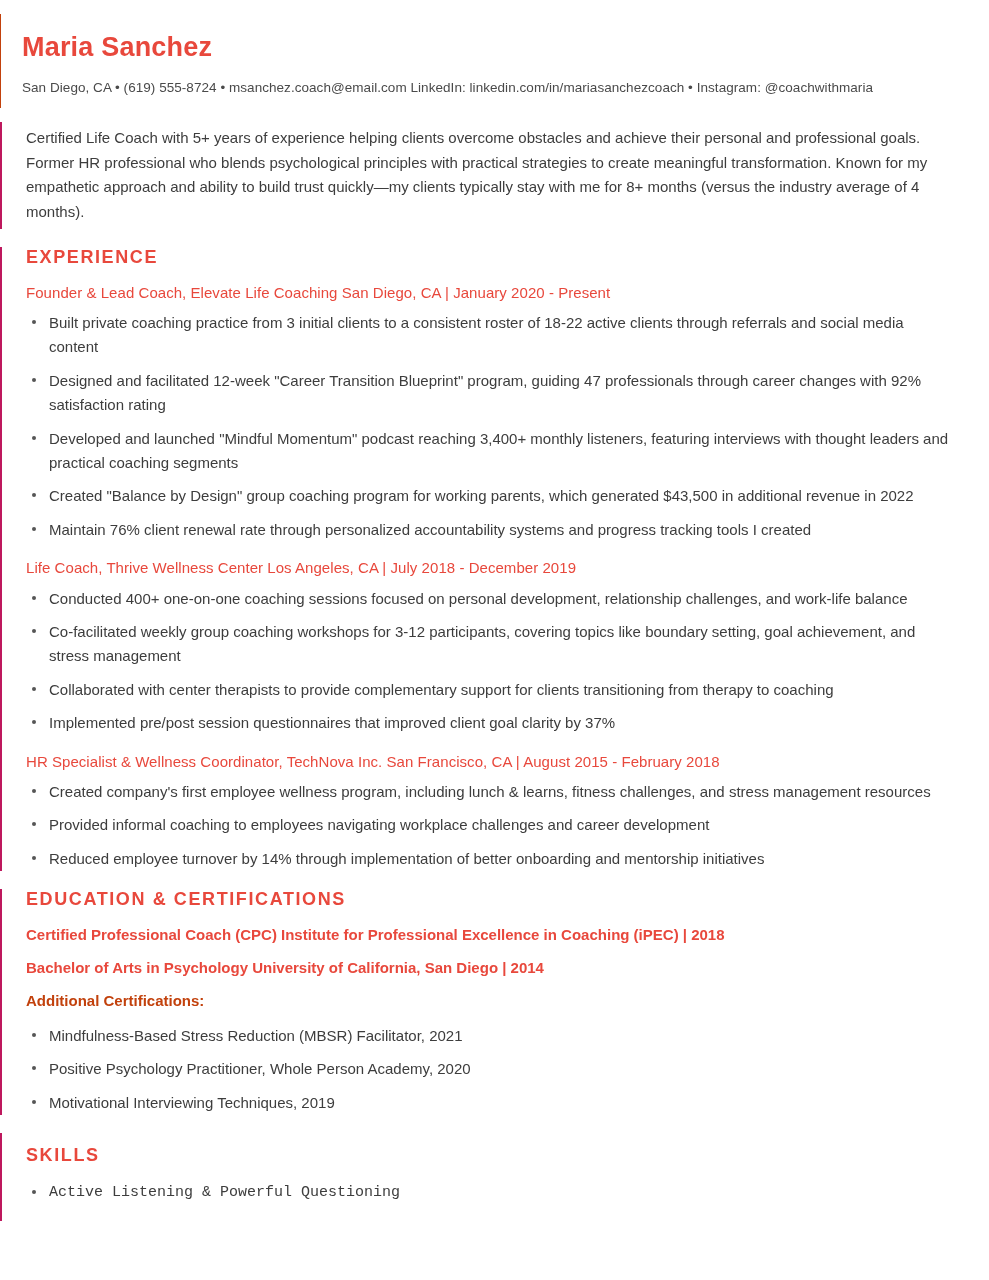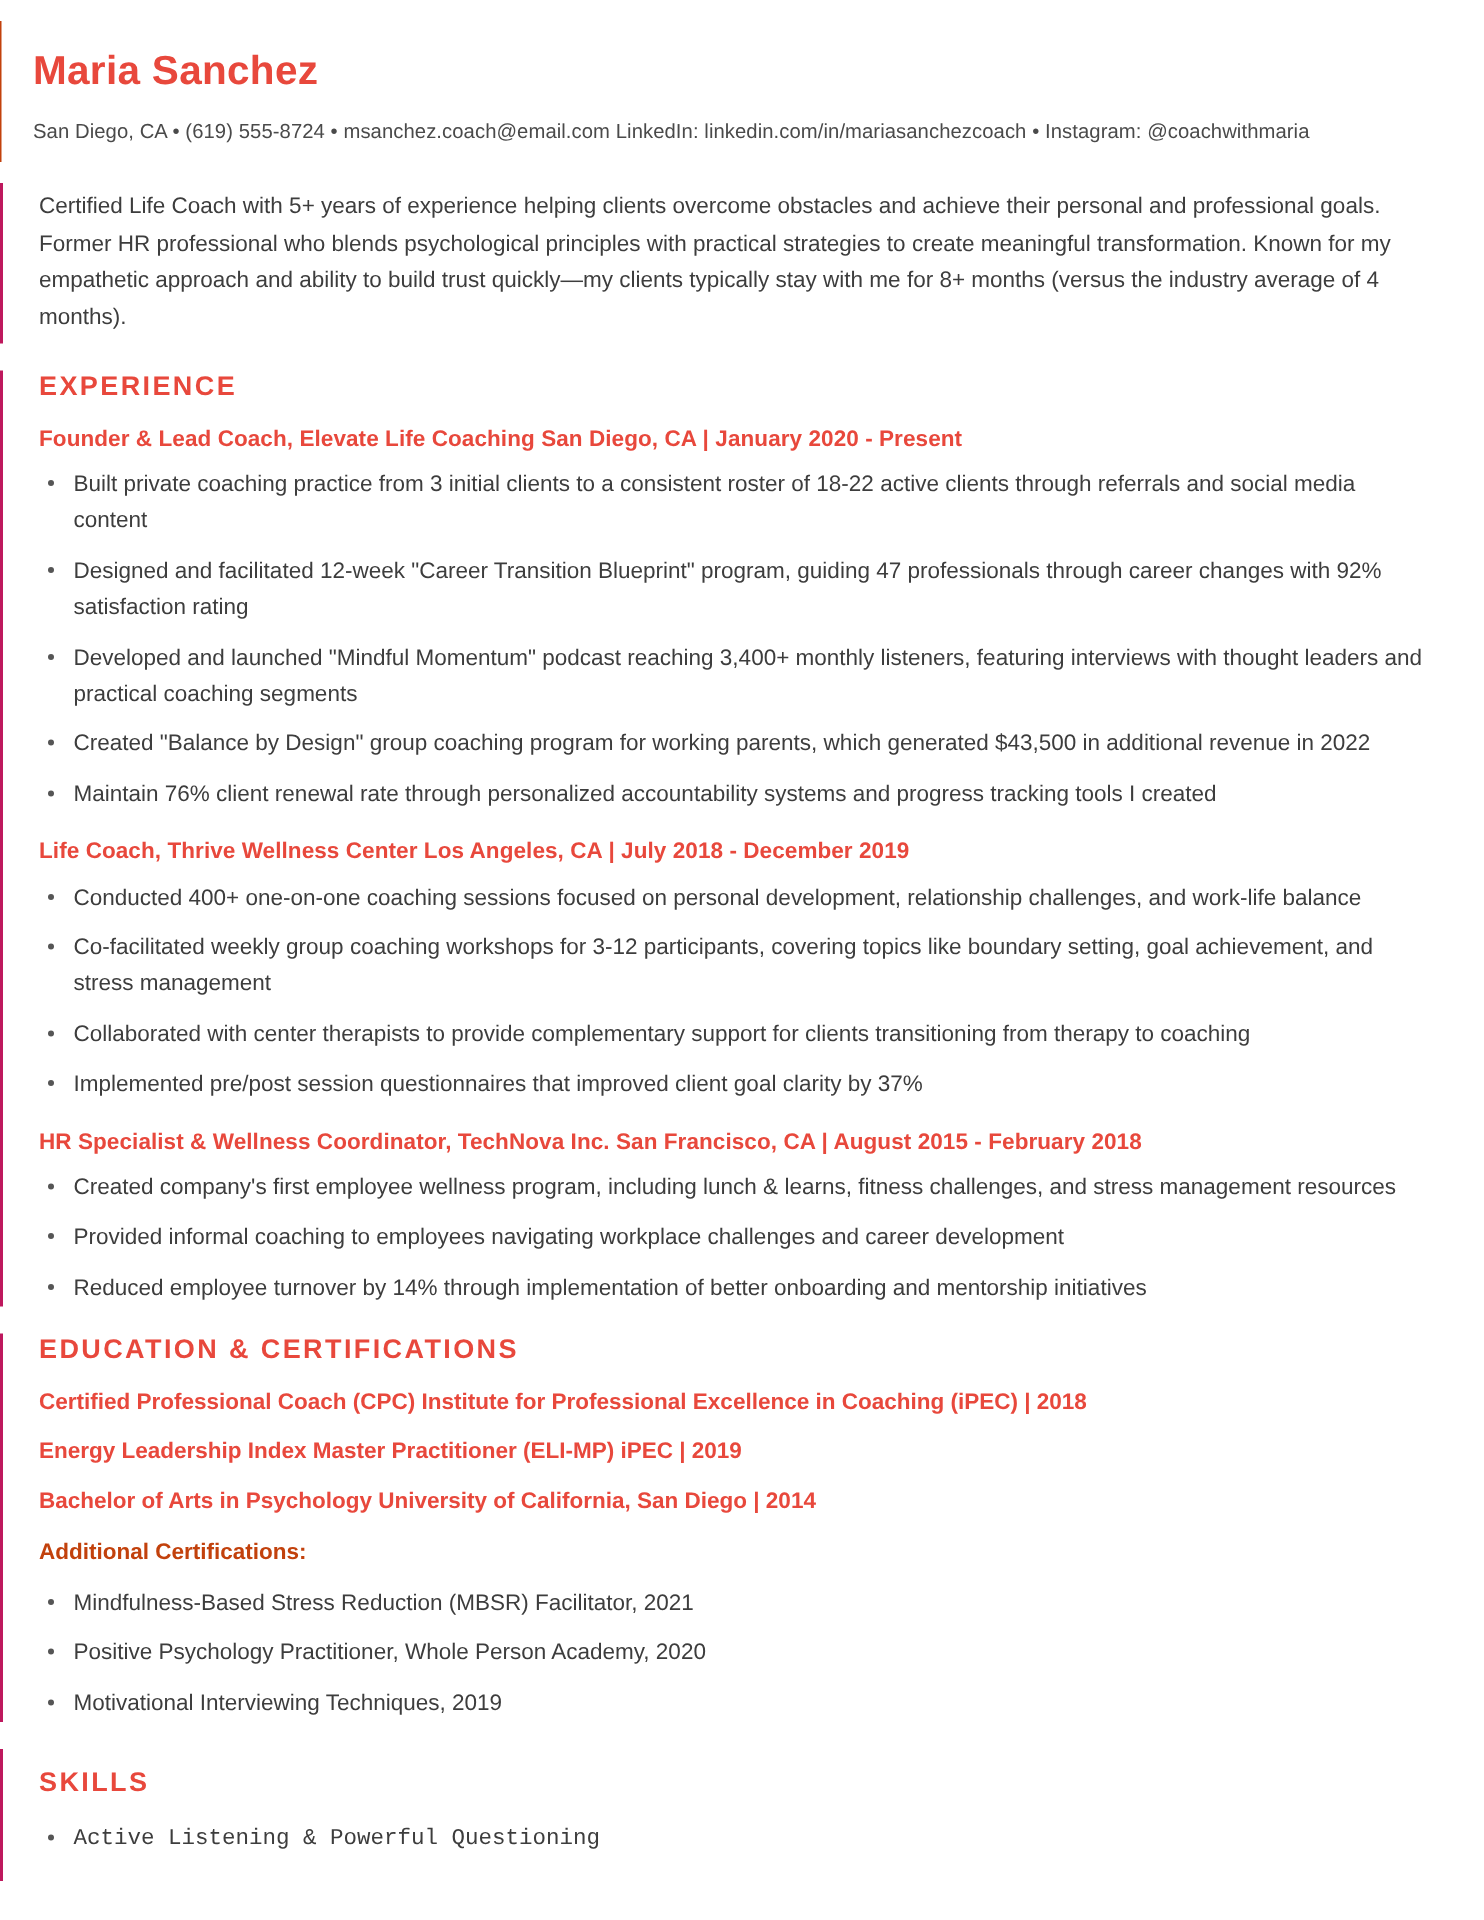--- a/index.html
+++ b/index.html
@@ -67,21 +67,21 @@
     font-size: 18px;
     font-weight: bold;
     color: #e8483c;
     letter-spacing: 1.6px;
     margin: 12px 0 14px 0;
     line-height: 1.2;
   }
 
   .job-title {
     font-size: 15px;
-    font-weight: bold;
+    font-weight: normal;
     color: #e8483c;
     margin: 0 0 8px 0;
     line-height: 1.35;
     letter-spacing: 0.05px;
   }
   .job-title + .bullets { margin-top: 4px; }
 
   ul.bullets {
     list-style: none;
     margin: 0 0 16px 0;
@@ -166,21 +166,20 @@
       <li>Created company's first employee wellness program, including lunch &amp; learns, fitness challenges, and stress management resources</li>
       <li>Provided informal coaching to employees navigating workplace challenges and career development</li>
       <li>Reduced employee turnover by 14% through implementation of better onboarding and mentorship initiatives</li>
     </ul>
   </div>
 
   <div class="section">
     <h2 class="section-title">EDUCATION &amp; CERTIFICATIONS</h2>
 
     <div class="edu-entry">Certified Professional Coach (CPC) Institute for Professional Excellence in Coaching (iPEC) | 2018</div>
-    <div class="edu-entry">Energy Leadership Index Master Practitioner (ELI-MP) iPEC | 2019</div>
     <div class="edu-entry">Bachelor of Arts in Psychology University of California, San Diego | 2014</div>
 
     <div class="edu-subhead">Additional Certifications:</div>
     <ul class="bullets">
       <li>Mindfulness-Based Stress Reduction (MBSR) Facilitator, 2021</li>
       <li>Positive Psychology Practitioner, Whole Person Academy, 2020</li>
       <li>Motivational Interviewing Techniques, 2019</li>
     </ul>
   </div>
 

